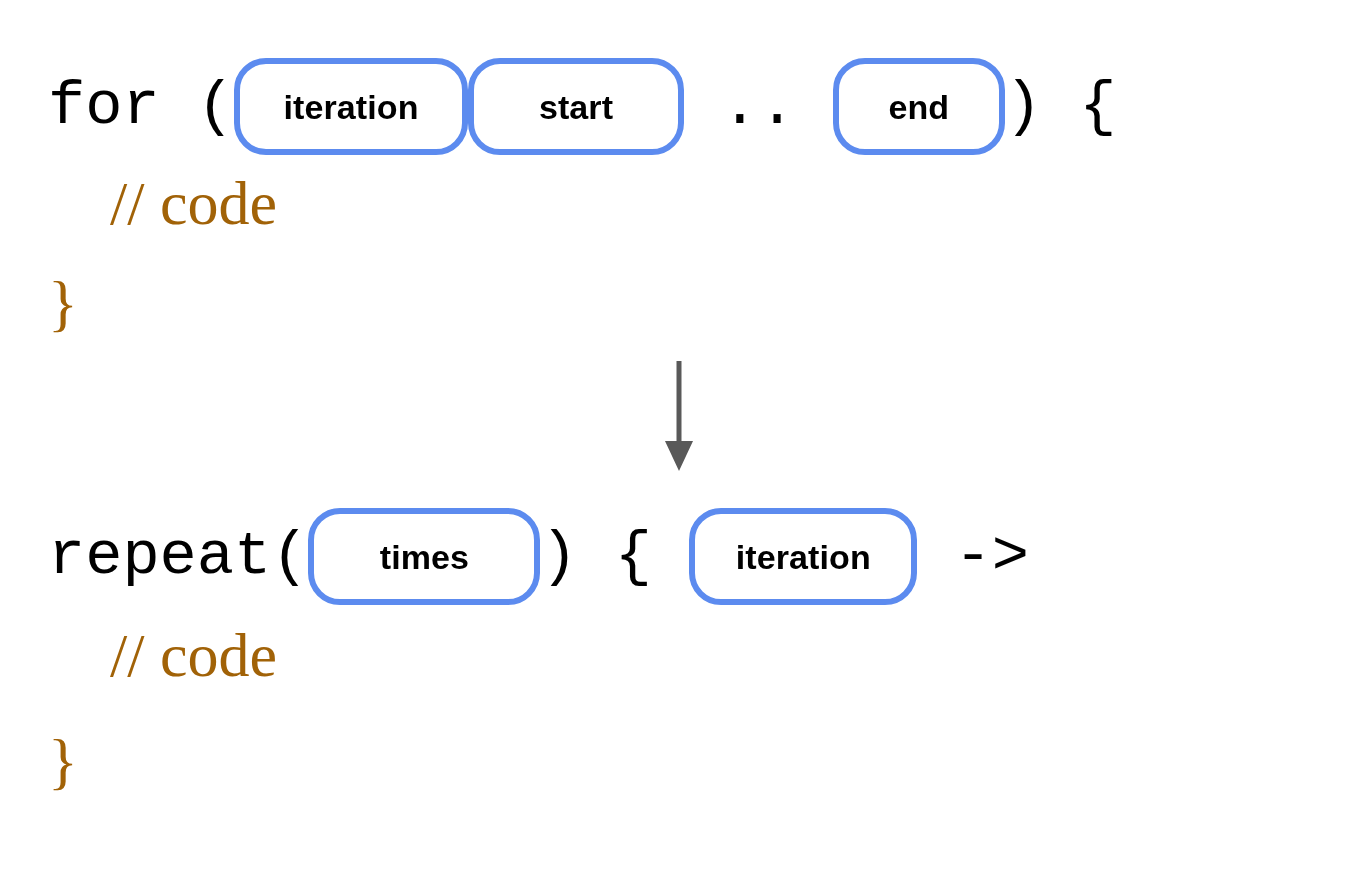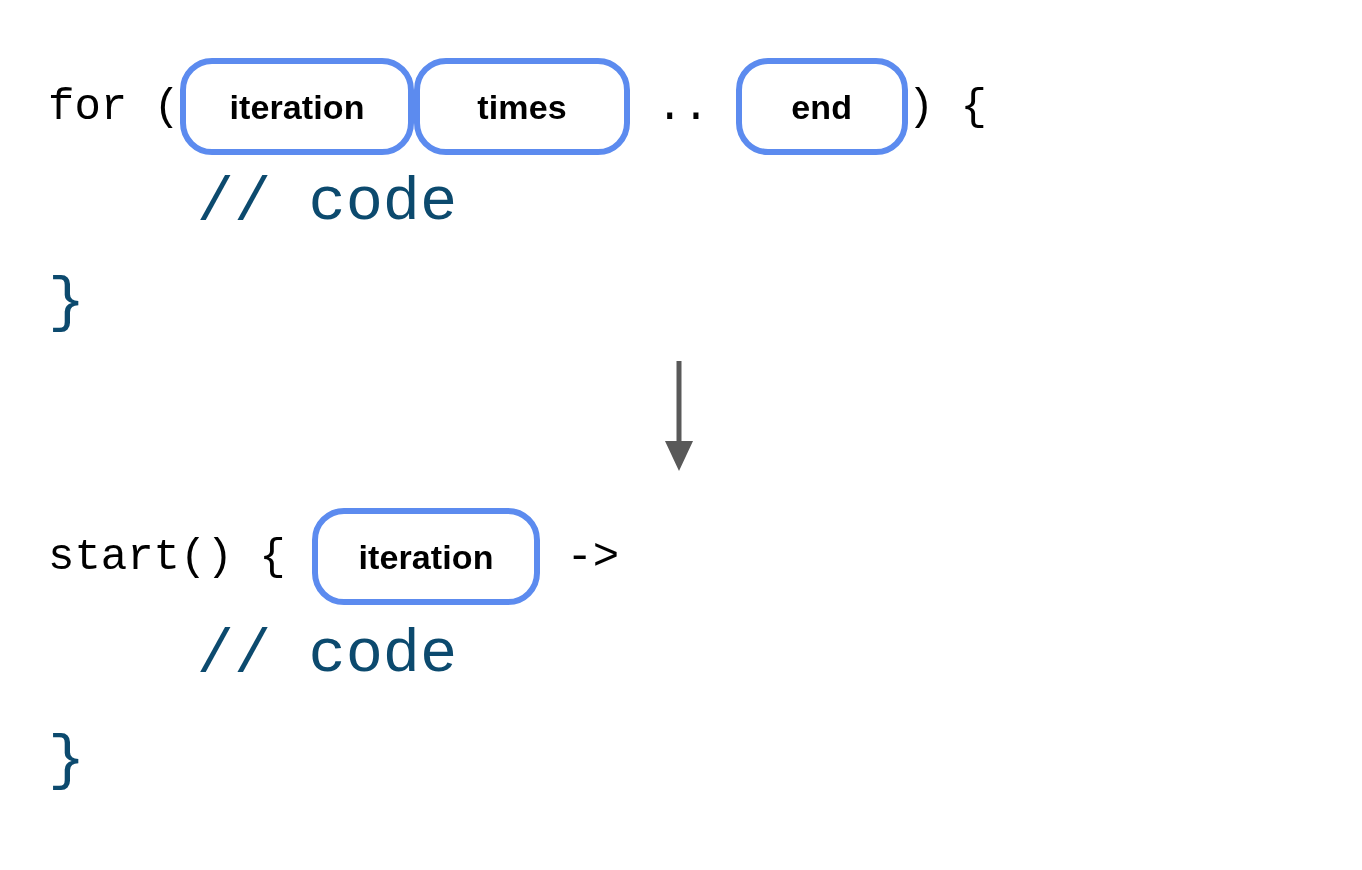--- a/index.html
+++ b/index.html
@@ -31,21 +31,21 @@
     color: #000000;
     font-family: "Liberation Mono", "DejaVu Sans Mono", monospace;
     font-size: 62px;
     font-weight: 400;
     line-height: 1;
     letter-spacing: 0px;
   }
 
   .code-tok {
     font-family: "Liberation Mono", "DejaVu Sans Mono", monospace;
-    font-size: 44px;
+    font-size: 62px;
     color: #000000;
     white-space: pre;
   }
 
   
   .chip {
     box-sizing: border-box;
     display: flex;
     align-items: center;
     justify-content: center;
@@ -71,22 +71,22 @@
   #line-for-body  { left: 48px;  top: 172px; }
   #line-for-close { left: 48px;  top: 272px; }
 
   #line-repeat       { left: 48px;  top: 508px; }
   #line-repeat-body  { left: 48px;  top: 624px; }
   #line-repeat-close { left: 48px;  top: 730px; }
 
   .body-line, .close-line {
     position: absolute;
     white-space: pre;
-    color: #0c4a6e;
-    font-family: Liberation Mono, monospace;
+    color: #a16207;
+    font-family: Liberation Serif, serif;
     font-size: 62px;
     line-height: 1;
   }
 
   
   #arrow {
     position: absolute;
     left: 655px;
     top: 355px;
     width: 48px;
@@ -94,39 +94,40 @@
   }
 </style>
 </head>
 <body>
 
 <div id="canvas">
 
   <div class="code-line" id="line-for">
     <span class="code-tok">for (</span>
     <span class="chip chip-iteration-top">iteration</span>
-    <span class="chip chip-start">times</span>
+    <span class="chip chip-start">start</span>
     <span class="code-tok"> .. </span>
     <span class="chip chip-end">end</span>
     <span class="code-tok">) {</span>
   </div>
 
   <div class="body-line" id="line-for-body">    // code</div>
 
   <div class="close-line" id="line-for-close">}</div>
 
   <div id="arrow">
     <svg width="48" height="120" viewBox="0 0 48 120" xmlns="http://www.w3.org/2000/svg">
       <line x1="24" y1="6" x2="24" y2="92" stroke="#595959" stroke-width="5"></line>
       <polygon points="24,116 10,86 38,86" fill="#595959"></polygon>
     </svg>
   </div>
 
   <div class="code-line" id="line-repeat">
-    <span class="code-tok">start(</span>
+    <span class="code-tok">repeat(</span>
+    <span class="chip chip-times">times</span>
     <span class="code-tok">) { </span>
     <span class="chip chip-iteration-bot">iteration</span>
     <span class="code-tok"> -&gt;</span>
   </div>
 
   <div class="body-line" id="line-repeat-body">    // code</div>
 
   <div class="close-line" id="line-repeat-close">}</div>
 
 </div>

